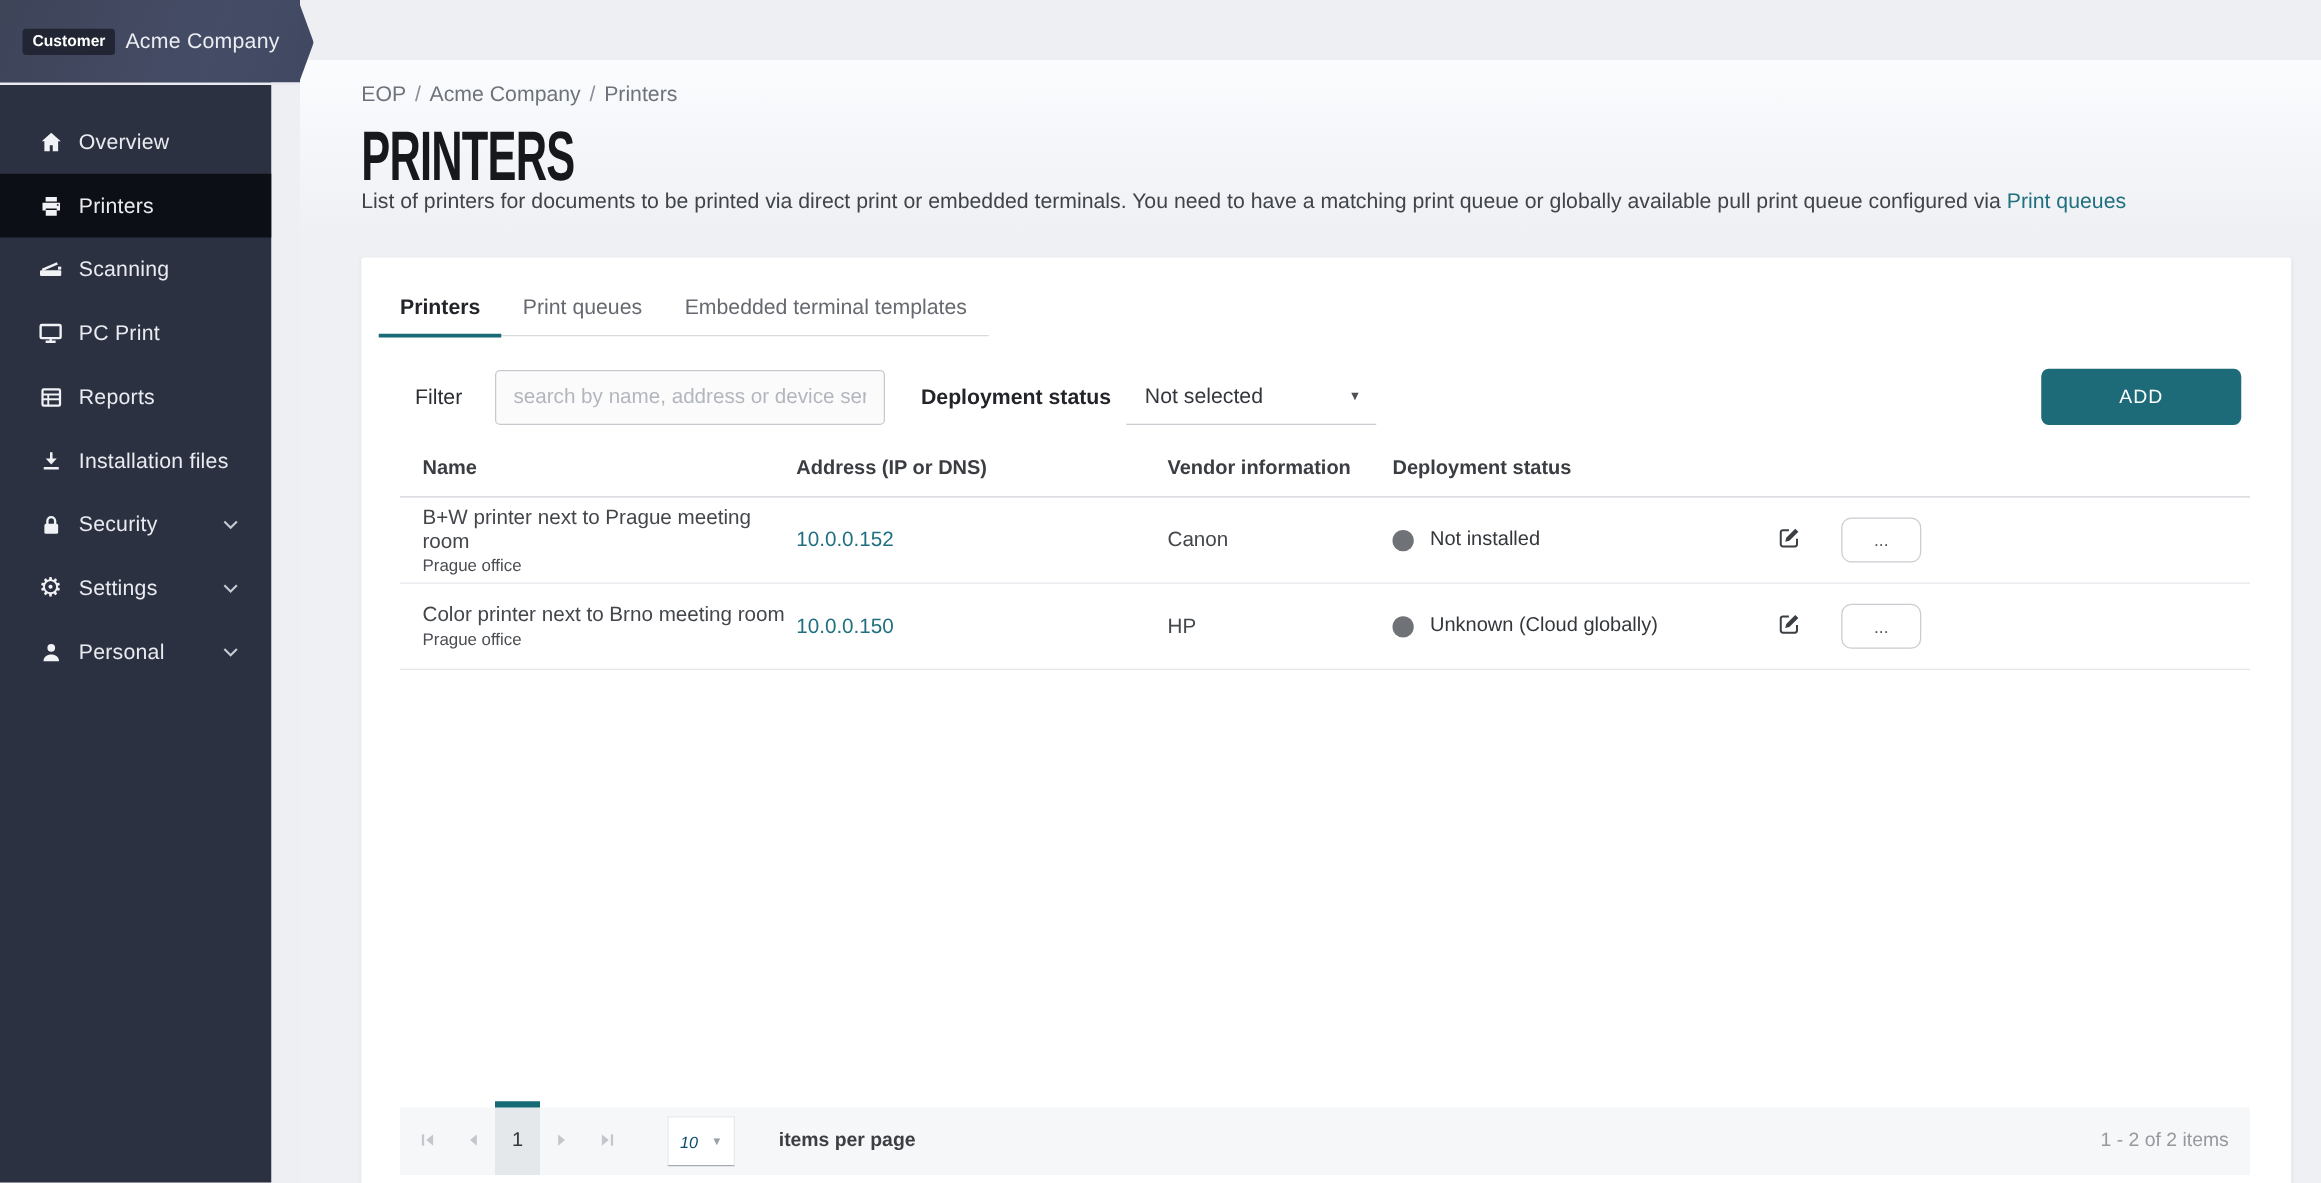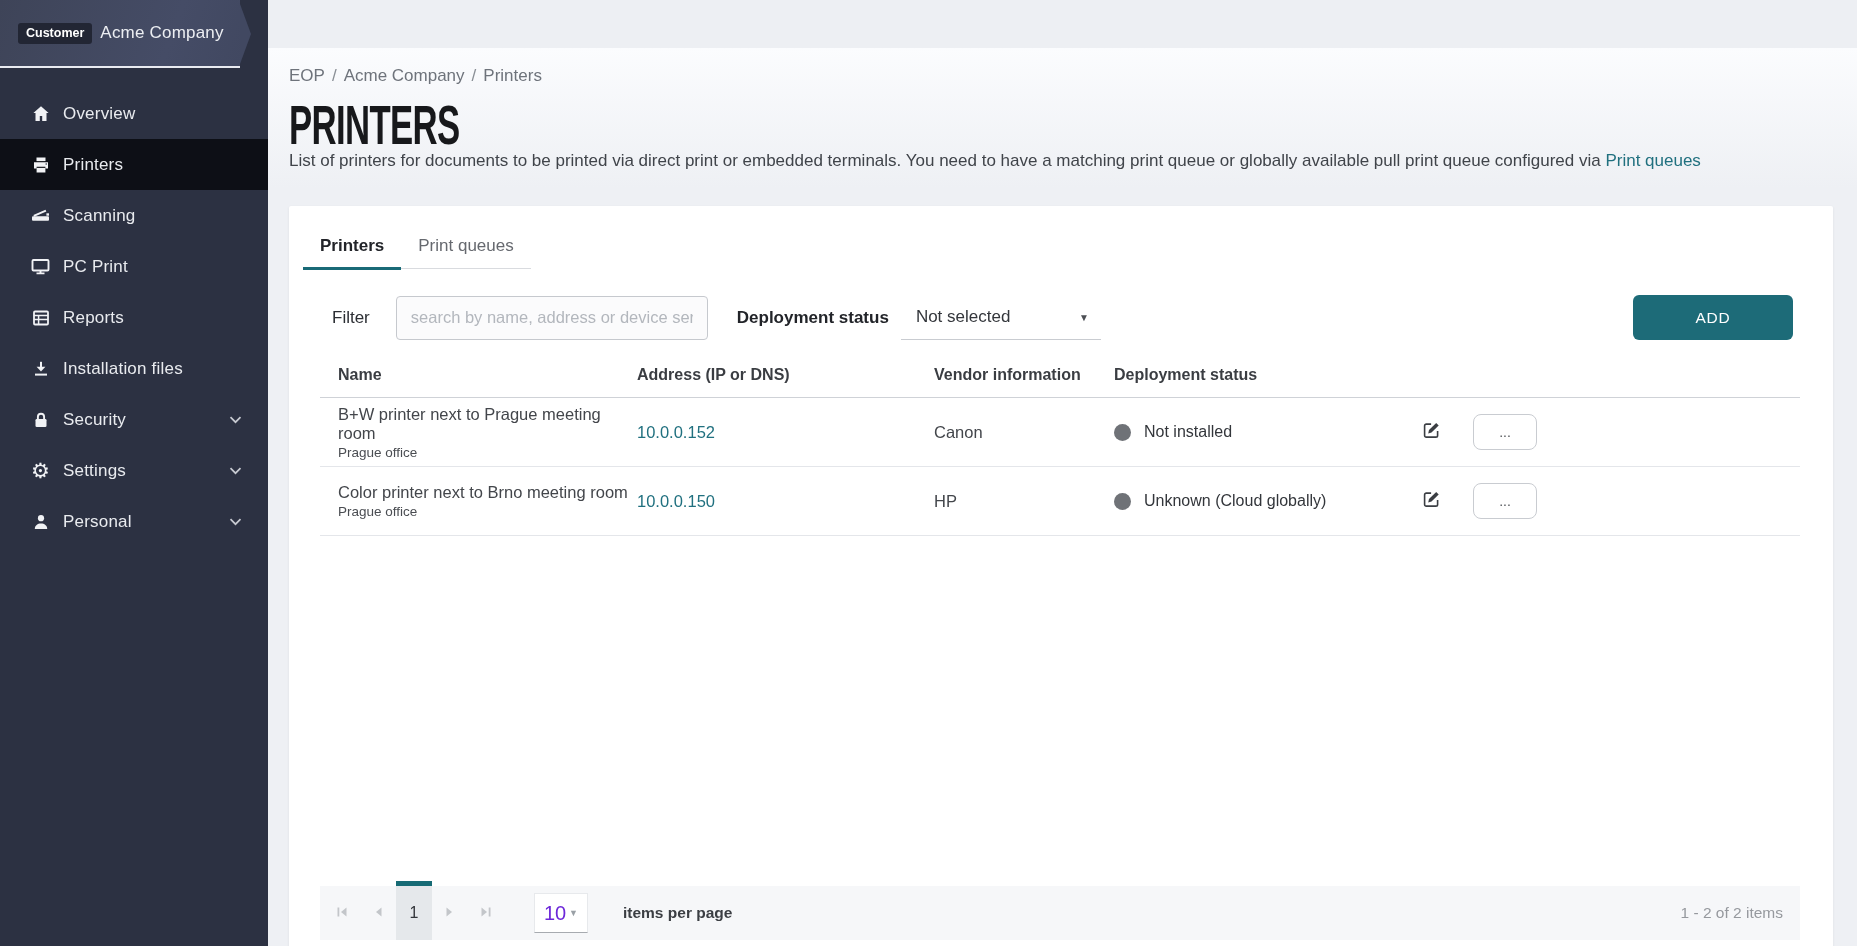--- a/index.html
+++ b/index.html
@@ -1,20 +1,20 @@
 <!DOCTYPE html>
 <html><head>
 <meta charset="utf-8">
 <style>
   * { margin:0; padding:0; box-sizing:border-box; }
   html,body { width:1857px; height:946px; overflow:hidden;
     font-family:"Liberation Sans", sans-serif; background:#edeff3; }
 
   
-  .sidebar { position:absolute; left:0; top:0; width:268px; height:946px;
+  .sidebar { position:absolute; left:0; top:0; width:217px; height:946px;
     background:#2c3142; z-index:5; }
   .banner { position:relative; width:240px; height:68px;
     background:linear-gradient(110deg,#3e4458 0%, #454c66 70%, #414861 100%);
     border-bottom:2px solid #e9ebf1; display:flex; align-items:center; padding-left:18px; }
   .banner-arrow { position:absolute; left:240px; top:4px; width:11px; height:60px;
     background:#414861; clip-path:polygon(0 0, 100% 50%, 0 100%); }
   .cust-badge { background:#222634; color:#fff; font-size:12.5px; font-weight:600;
     padding:3px 8px 4px; border-radius:3px; margin-right:8px; }
   .company { color:#eceef2; font-size:17px; font-weight:500; letter-spacing:.2px; }
 
@@ -103,21 +103,21 @@
   .pg-arrow { width:36px; height:54px; background:none; border:none; display:flex;
     align-items:center; justify-content:center; cursor:pointer; }
   .pg-num { position:relative; width:36px; height:54px; background:#e5e8eb;
     border:none; font-size:16px; color:#33363b; cursor:pointer;
     font-family:"Liberation Sans", sans-serif; }
   .pg-num::before { content:""; position:absolute; left:0; right:0; top:-5px; height:5px;
     background:#176b75; }
   .pg-size { margin-left:30px; width:54px; height:40px; background:#fff;
     border:1px solid #e7e9ec; border-bottom:1px solid #a7abb0; display:flex;
     align-items:center; padding:0 9px; cursor:pointer; }
-  .pg-size-val { font-size:20px; color:#6d28d9; }
+  .pg-size-val { font-size:13px; color:#0c4a6e;font-style:italic; }
   .pg-size-caret { margin-left:auto; font-size:9px; color:#9aa0a6; }
   .pg-label { margin-left:35px; font-size:15.5px; font-weight:600; color:#3b3e43; }
   .pg-summary { margin-left:auto; margin-right:17px; font-size:15.5px; color:#96999e; }
 </style>
 </head>
 <body>
 
 <div class="sidebar">
   <div class="banner">
     <span class="cust-badge">Customer</span>
@@ -243,20 +243,21 @@
 
   <div class="page-title">PRINTERS</div>
 
   <div class="page-desc"><span>List of printers for documents to be printed via direct print or embedded terminals. You need to have a matching print queue or globally available pull print queue configured via </span><a href="#">Print queues</a></div>
 
   <div class="card">
 
     <div class="tabstrip">
       <div class="tab active">Printers</div>
       <div class="tab">Print queues</div>
+      <div class="tab">Embedded terminal templates</div>
     </div>
 
     <div class="filter-row">
       <span class="filter-label">Filter</span>
       <input class="filter-input" type="text" placeholder="search by name, address or device serial" style="">
       <span class="status-label">Deployment status</span>
       <div class="status-dd">
         <span class="status-dd-value">Not selected</span>
         <span class="status-dd-caret">▼</span>
       </div>

